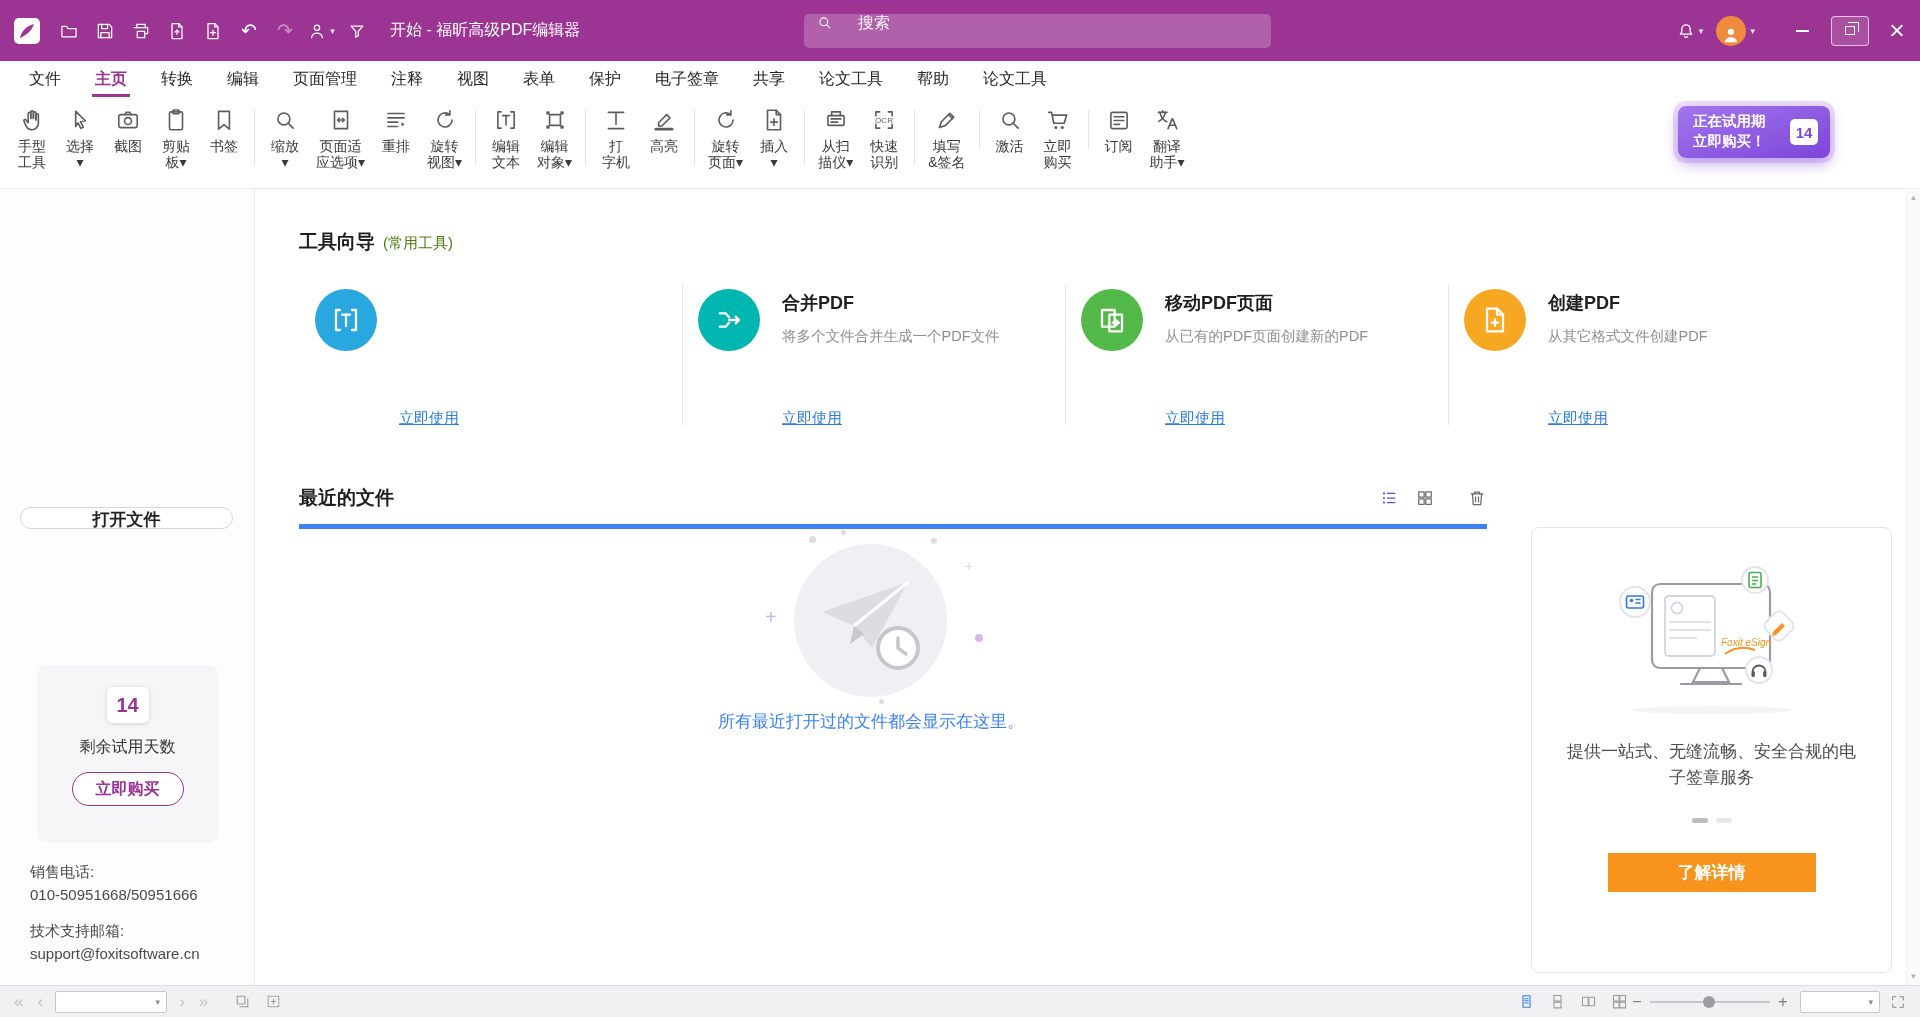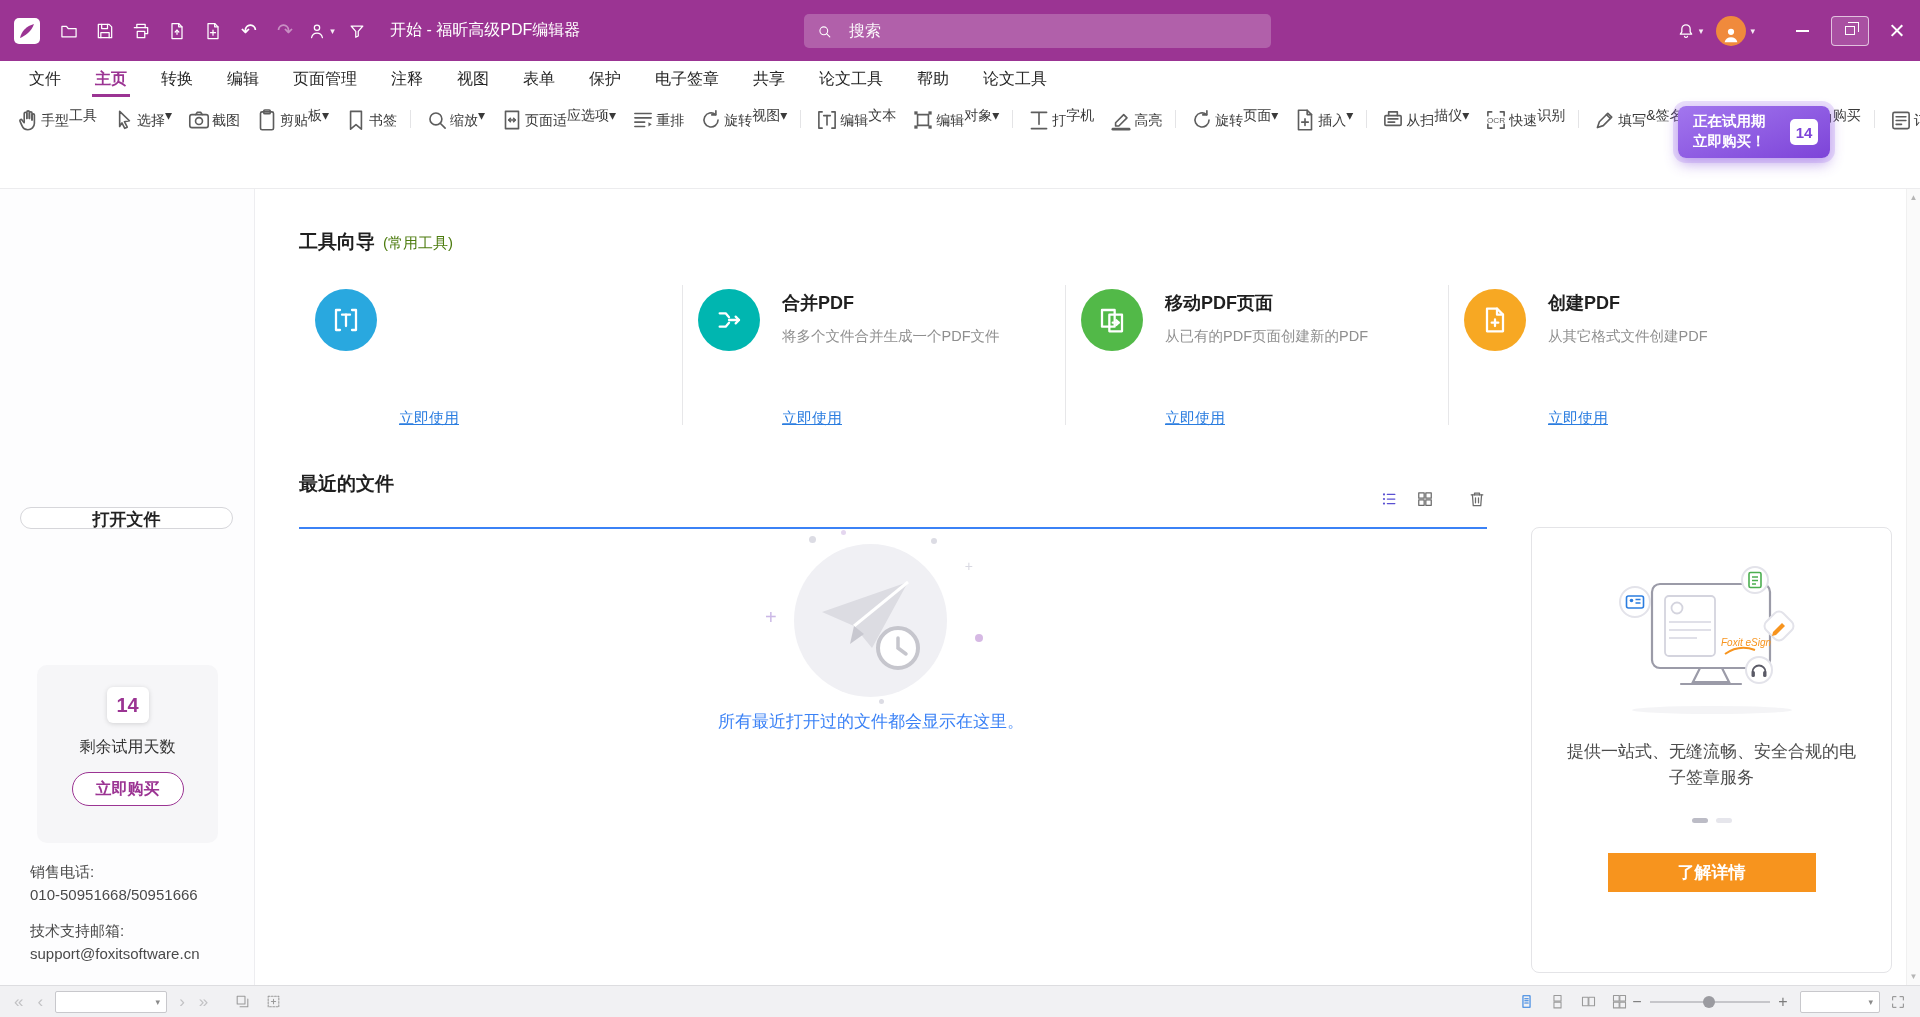--- a/index.html
+++ b/index.html
@@ -13,21 +13,21 @@
 .logo{margin-right:10px;display:flex;cursor:pointer}
 .tb-icons{display:flex;align-items:center;gap:2px}
 .tb-btn{min-width:34px;height:40px;display:flex;align-items:center;justify-content:center;border-radius:4px;color:#fff;gap:3px;cursor:pointer}
 .tb-btn svg{width:20px;height:20px}
 .tb-btn .gl{font-size:19px;line-height:1}
 .tb-btn .gl:empty{display:none}
 .tb-caret{font-size:9px;opacity:.9}
 .tb-caret:empty{display:none}
 .tb-btn.dim{opacity:.45}
 .tb-title{margin-left:16px;font-size:16px;white-space:nowrap}
-.tb-search{position:absolute;left:804px;top:14px;width:467px;height:34px;background:rgba(255,255,255,.22);border-radius:5px;display:flex;align-items:center;padding:0 12px;gap:16px}
+.tb-search{position:absolute;left:804px;top:14px;width:467px;height:34px;background:rgba(255,255,255,.22);border-radius:5px;display:flex;align-items:flex-start;padding:0 12px;gap:25px}
 .tb-search svg{width:17px;height:17px;color:#fff;flex:none}
 .tb-search input{flex:1;background:transparent;border:none;outline:none;color:#fff;font-size:16px;font-family:inherit}
 .tb-search input::placeholder{color:rgba(255,255,255,.95)}
 .tb-right{position:absolute;right:0;top:0;height:100%;display:flex;align-items:center}
 .avatar{width:30px;height:30px;border-radius:50%;background:#f08a3c;display:flex;align-items:flex-end;justify-content:center;overflow:hidden;cursor:pointer;margin-left:10px}
 .avatar svg{width:22px;height:22px;color:#fff}
 .win-group{display:flex;margin-left:24px;height:100%}
 .win-btn{width:47px;height:100%;display:flex;align-items:center;justify-content:center;cursor:pointer}
 .g-min{width:13px;height:2px;background:#fff}
 .restore-box{width:38px;height:30px;border:1px solid rgba(255,255,255,.65);background:rgba(255,255,255,.14);border-radius:4px;display:flex;align-items:center;justify-content:center}
@@ -40,21 +40,21 @@
 
 
 .menubar{height:36px;display:flex;align-items:stretch;padding-left:12px;background:#fff}
 .menu-item{display:flex;align-items:center;padding:0 17px;font-size:16px;color:#262626;position:relative;cursor:pointer;white-space:nowrap}
 .menu-item.active{color:#9b3493;font-weight:700}
 .menu-item.active::after{content:"";position:absolute;left:14px;right:14px;bottom:0;height:3px;background:#9b3493}
 
 
 .ribbon{height:92px;position:relative;display:flex;align-items:flex-start;padding:7px 0 0 8px;border-bottom:1px solid #ececee;background:#fff}
 .ribbon-btns{display:flex;align-items:flex-start}
-.rbtn{position:relative;display:flex;flex-direction:row;align-items:flex-start;padding:3px 7px;min-width:48px;border-radius:4px;cursor:pointer}
+.rbtn{position:relative;display:flex;flex-direction:column;align-items:center;padding:3px 7px;min-width:48px;border-radius:4px;cursor:pointer}
 .rbtn svg{width:26px;height:26px;color:#5d5d5d}
 .rl1,.rl2{font-size:14px;line-height:16px;color:#3a3a3a;white-space:nowrap}
 .rl1{margin-top:5px}
 .rl2:empty{display:none}
 .rbtn.sep{margin-left:13px}
 .rbtn.sep::before{content:"";position:absolute;left:-7px;top:6px;bottom:8px;width:1px;background:#e4e4e6}
 .trial-badge{position:absolute;right:90px;top:9px;width:152px;height:52px;border-radius:8px;background:linear-gradient(160deg,#a276ee,#7d44d8);box-shadow:0 0 0 5px rgba(160,110,235,.22),0 6px 14px rgba(125,68,216,.45);display:flex;align-items:center;justify-content:space-between;padding:0 12px 0 15px;color:#fff;cursor:pointer}
 .badge-lines{font-size:14.5px;font-weight:700;line-height:1.35;text-align:left}
 .badge-days{width:28px;height:26px;background:#fff;border-radius:5px;color:#7d44d8;font-weight:700;font-size:15px;display:flex;align-items:center;justify-content:center}
 
@@ -89,21 +89,21 @@
 .tcard-icon .ic{stroke-width:1.7}
 .tools-row div.tool-card:nth-of-type(1) .tcard-icon{background:#29a8df}
 .tools-row div.tool-card:nth-of-type(2) .tcard-icon{background:#00b6b0}
 .tools-row div.tool-card:nth-of-type(3) .tcard-icon{background:#52b948}
 .tools-row div.tool-card:nth-of-type(4) .tcard-icon{background:#f7a823}
 .tcard-text{margin-left:22px;padding-top:6px}
 .tcard-title{font-size:18px;font-weight:700;color:#1f1f1f}
 .tcard-desc{margin-top:12px;font-size:14.5px;color:#8f8f8f;max-width:255px}
 .tcard-link{position:absolute;left:100px;top:124px;font-size:15px;color:#2b7de0;text-decoration:underline}
 
-.recent-head{position:absolute;left:44px;top:282px;width:1188px;height:58px;border-bottom:2px solid #3b82f6;display:flex;}
+.recent-head{position:absolute;left:44px;top:282px;width:1188px;height:58px;border-bottom:5px solid #3b82f6;display:flex;align-items:center}
 .rh-title{font-size:19px;font-weight:700;color:#1f1f1f}
 .rh-icons{margin-left:auto;display:flex;align-items:center;gap:16px}
 .rh-btn{display:flex;cursor:pointer}
 .rh-btn svg{width:20px;height:20px;color:#6b6b6b}
 .rh-btn.active svg{color:#5a50d2}
 .rh-btn.gap{margin-left:16px}
 
 .empty{position:absolute;left:0;top:345px;width:1232px;text-align:center}
 .illus{position:relative;width:220px;height:168px;margin:0 auto}
 .circle{position:absolute;left:33px;top:10px;width:153px;height:153px;border-radius:50%;background:#f0f0f4}

